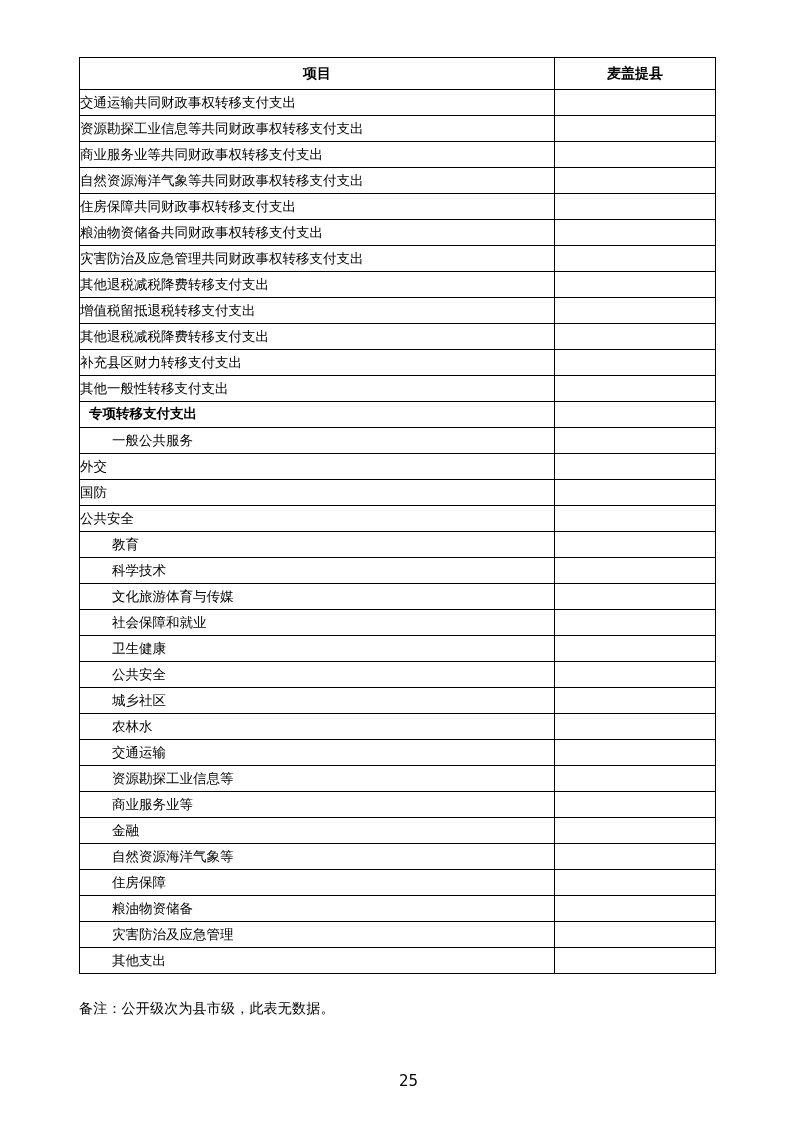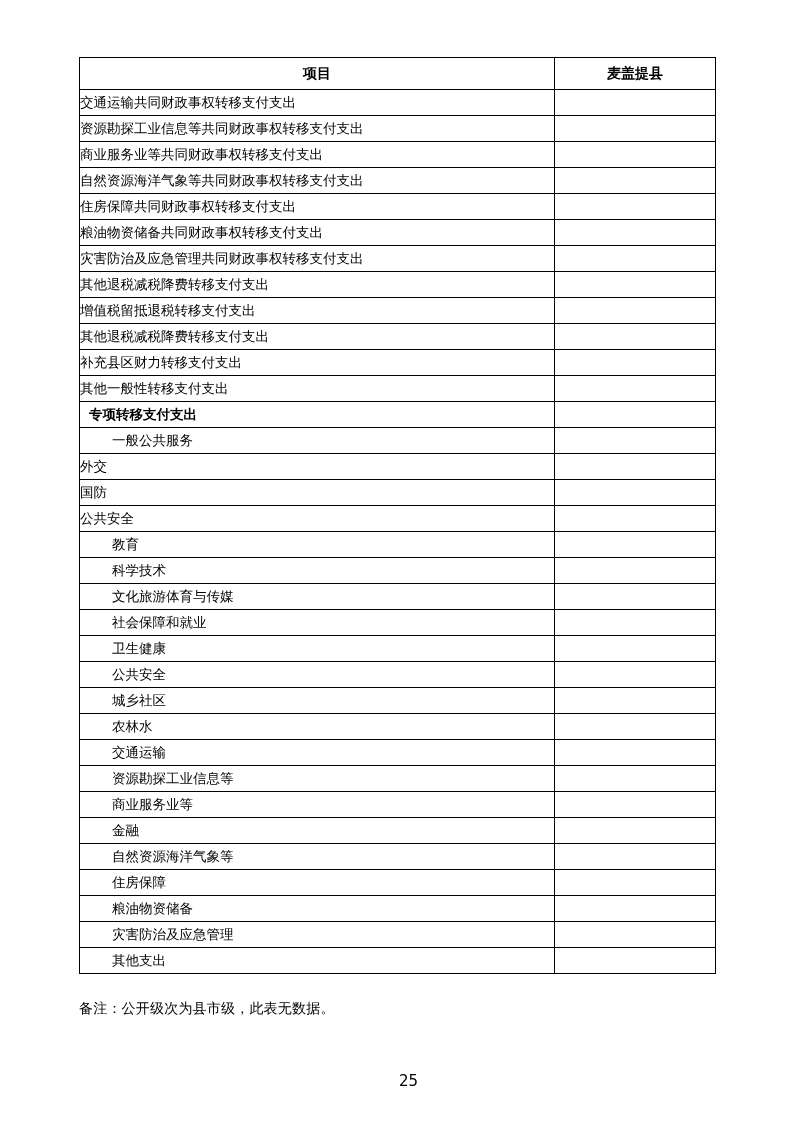--- a/index.html
+++ b/index.html
@@ -52,20 +52,21 @@
     height: 31px;
   }
   td.item {
     text-align: left;
     padding-left: 18px;
     white-space: nowrap;
   }
   td.item.lvl1 {
     padding-left: 9px;
     font-weight: bold;
+    font-family: Liberation Mono, monospace;
   }
   td.item.lvl3 {
     padding-left: 32px;
   }
   td.value {
     text-align: right;
     padding-right: 8px;
   }
   .note {
     position: absolute;

